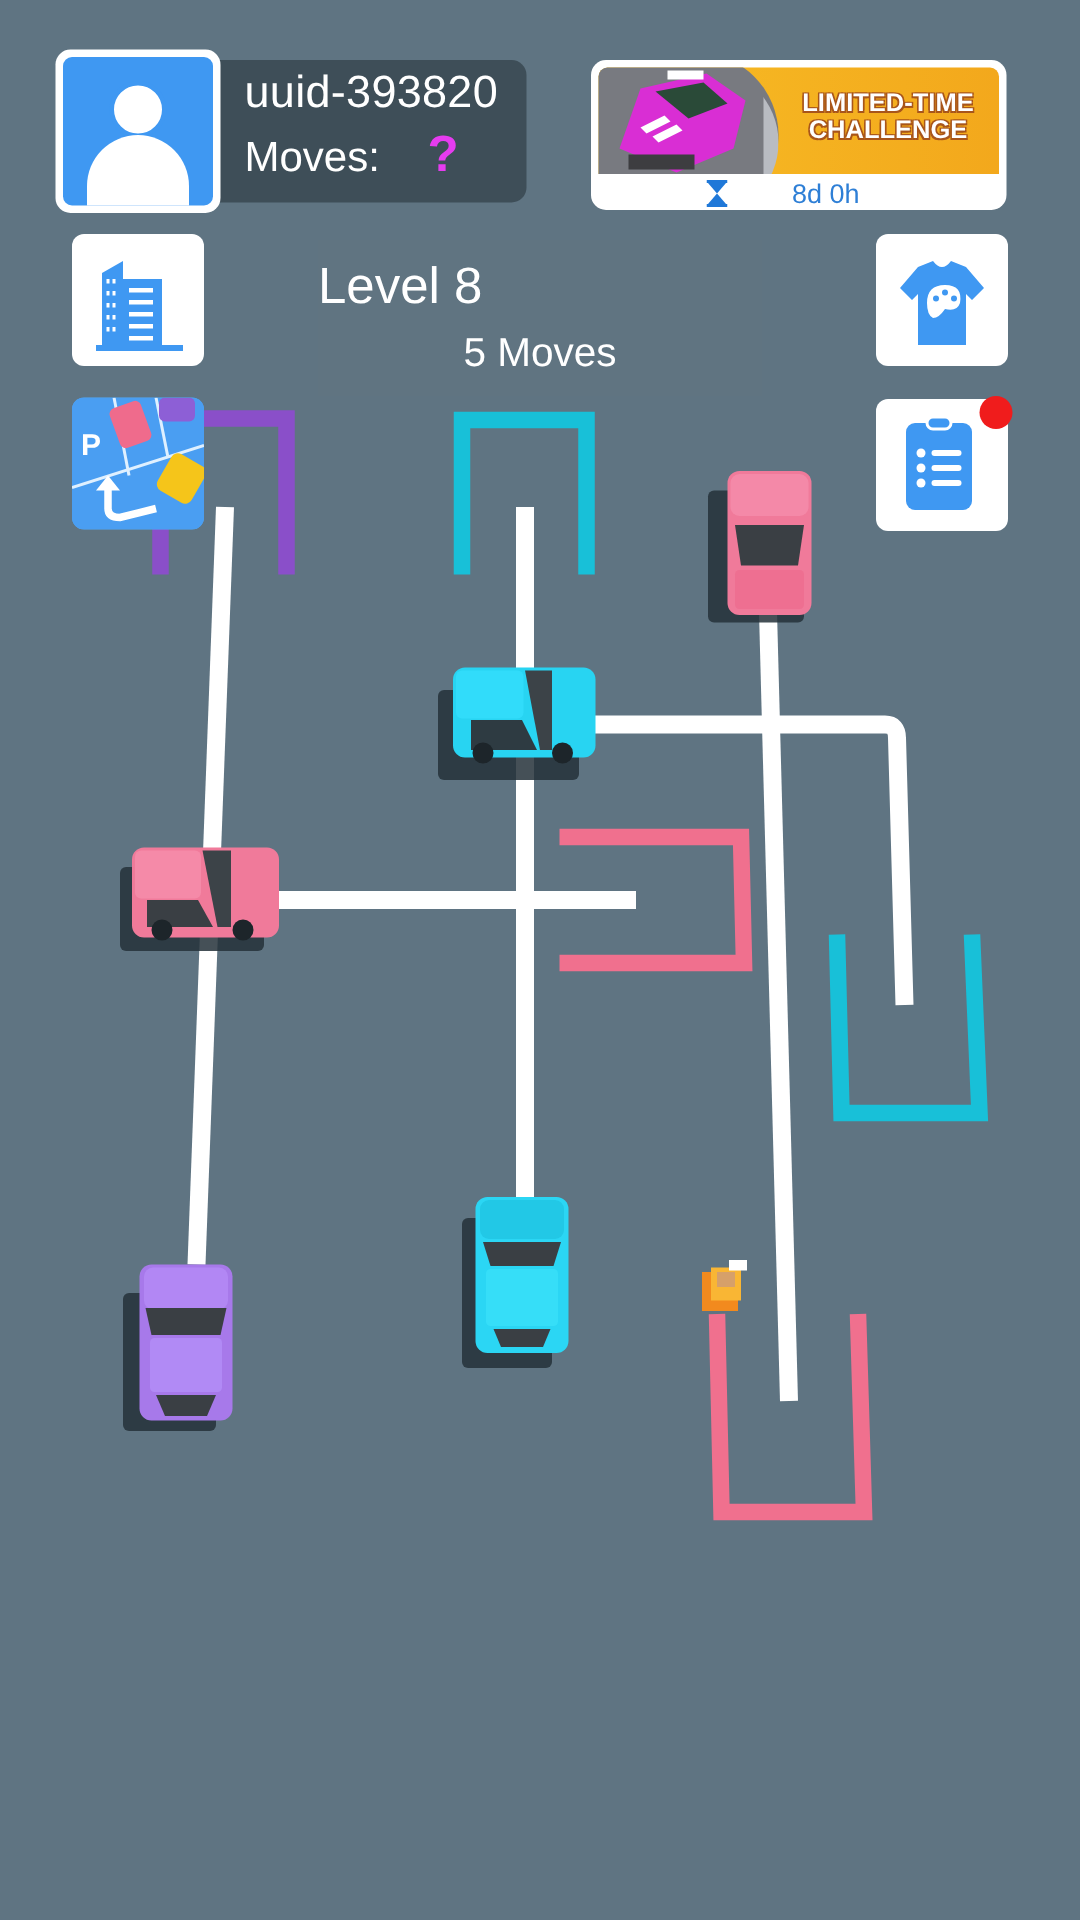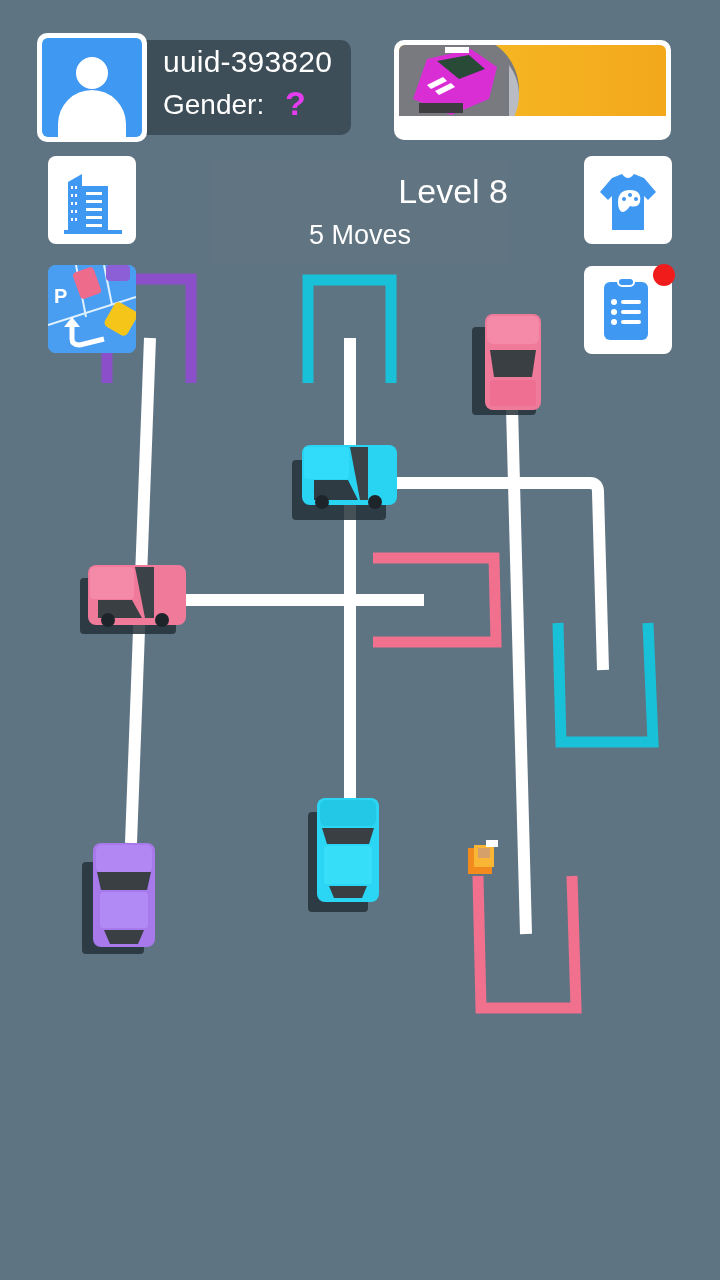--- a/index.html
+++ b/index.html
@@ -22,21 +22,21 @@
   .challenge-text { position: absolute; left: 118px; top: 15px; width: 150px; text-align: center; color: #fff; font-weight: bold; font-size: 17px; line-height: 18px; text-shadow: 1px 1px 0 #a8551a, -1px -1px 0 #a8551a, 1px -1px 0 #a8551a, -1px 1px 0 #a8551a; }
   .challenge-timer { position: absolute; left: 0; top: 76px; width: 277px; height: 24px; text-align: center; }
   .timer-text { position: absolute; left: 134px; top: 3px; color: #2e7fd6; font-size: 18px; }
 
   
   .tile { width: 88px; height: 88px; background: #fff; border-radius: 8px; }
   .notif-dot { left: 653px; top: 264px; width: 22px; height: 22px; border-radius: 50%; background: #f01c1c; }
 
   
   .level-panel { left: 212px; top: 160px; width: 296px; height: 104px; background: rgba(100,118,130,0.35); }
-  .level-title { left: 212px; top: 172px; width: 296px; text-align: right; color: #fff; font-size: 34px; }
+  .level-title { left: 212px; top: 172px; width: 296px; text-align: left; color: #fff; font-size: 34px; }
   .moves { left: 212px; top: 220px; width: 296px; text-align: center; color: #fff; font-size: 27px; }
 
   svg.board { position: absolute; left: 0; top: 0; }
 </style>
 </head>
 <body>
 
 <svg class="board" width="720" height="1280" viewBox="0 0 720 1280">
 
   <g>
@@ -110,35 +110,48 @@
 </svg>
 
 <div class="abs profile-panel"></div>
 <div class="abs avatar">
   <div class="avatar-inner">
     <div style="position:absolute;left:31px;top:16px;width:38px;height:38px;border-radius:50%;background:#fff;border:3px solid #3f98f2;"></div>
     <div style="position:absolute;left:16px;top:52px;width:68px;height:60px;border-radius:34px 34px 4px 4px;background:#fff;"></div>
   </div>
 </div>
 <div class="abs uuid">uuid-393820</div>
-<div class="abs gender-label">Gender:</div>
+<div class="abs gender-label">Moves:</div>
 <div class="abs gender-value">?</div>
 
 <div class="abs challenge">
   <div class="challenge-banner">
     <div style="position:absolute;left:-20px;top:-10px;width:140px;height:110px;background:#787a80;border-radius:0 60px 60px 0;"></div>
     <div style="position:absolute;left:0;top:0;width:120px;height:100px;background:#b9bcc2;border-radius:0 58px 58px 0;clip-path:inset(0 0 0 110px);"></div>
     <svg width="120" height="71" style="position:absolute;left:0;top:0;">
       <path d="M28 14 L72 4 L98 22 L90 54 L52 70 L14 54 Z" fill="#d92ed4"></path>
       <path d="M38 16 L70 10 L86 24 L60 34 Z" fill="#2a4a38"></path>
       <rect x="46" y="2" width="24" height="6" fill="#ffffff"></rect>
       <path d="M28 40 L44 32 L48 36 L32 44 Z" fill="#ffffff"></path>
       <path d="M36 46 L52 38 L56 42 L40 50 Z" fill="#ffffff"></path>
       <rect x="20" y="58" width="44" height="10" fill="#3d3d40"></rect>
     </svg>
+    <div class="challenge-text">
+      <div>LIMITED-TIME</div>
+      <div>CHALLENGE</div>
+    </div>
+  </div>
+  <div class="challenge-timer">
+    <svg width="14" height="18" style="position:absolute;left:77px;top:4px;">
+      <rect x="0" y="0" width="14" height="2" fill="#1f78d8"></rect>
+      <rect x="0" y="16" width="14" height="2" fill="#1f78d8"></rect>
+      <path d="M1 2 L13 2 L7 9 Z" fill="#1f78d8"></path>
+      <path d="M7 9 L13 16 L1 16 Z" fill="#1f78d8"></path>
+    </svg>
+    <span class="timer-text">8d 0h</span>
   </div>
 </div>
 
 <div class="abs tile" style="left:48px;top:156px;">
   <svg width="88" height="88">
     <path d="M20 26 L34 18 L34 76 L20 76 Z" fill="#3f98f2"></path>
     <rect x="30" y="30" width="30" height="46" fill="#3f98f2"></rect>
     <rect x="16" y="74" width="58" height="4" fill="#3f98f2"></rect>
     <g fill="#ffffff">
       <rect x="23" y="30" width="2" height="3"></rect>

